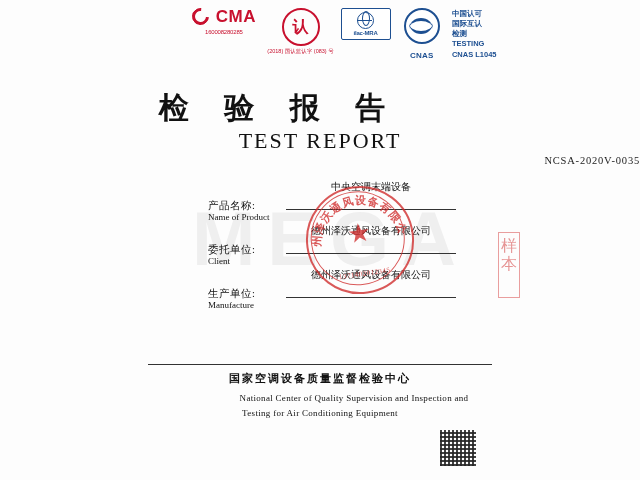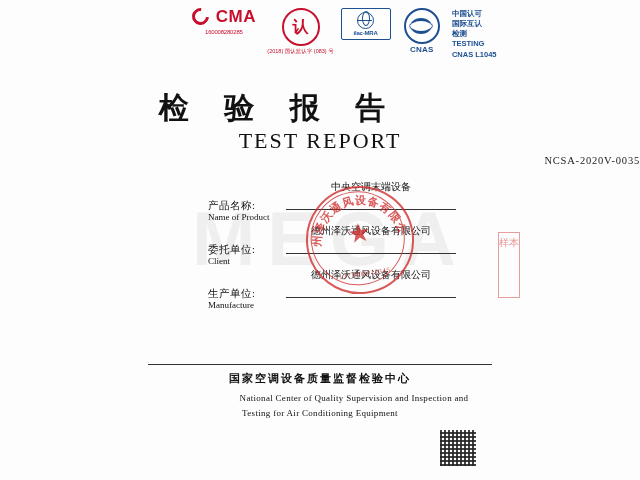--- a/index.html
+++ b/index.html
@@ -169,21 +169,21 @@
     left: 3px; bottom: 8px;
     width: 24px; height: 8px;
     border-bottom: 3px solid #1d4f91;
     border-radius: 0 0 50% 50% / 0 0 100% 100%;
   }
   .cnas-text {
     font-family: "Liberation Sans", sans-serif;
     font-size: 8px;
     font-weight: bold;
     color: #1d4f91;
-    margin-top: 2px;
+    margin-top: 8px;
     letter-spacing: 0.3px;
   }
 
   
   .cnas-textblock {
     text-align: left;
     font-family: "Liberation Sans", sans-serif;
     color: #1d4f91;
     font-size: 7.5px;
     font-weight: bold;
@@ -371,21 +371,21 @@
   }
   .side-stamp {
     position: absolute;
     right: 120px;
     top: 232px;
     width: 22px;
     height: 66px;
     border: 1.5px solid rgba(208,43,43,0.45);
     color: rgba(208,43,43,0.5);
     font-family: "Liberation Serif", serif;
-    font-size: 10px;
+    font-size: 16px;
     line-height: 1.15;
     text-align: center;
     padding-top: 4px;
     box-sizing: border-box;
   }
 
   
   .qr {
     position: absolute;
     left: 440px;

